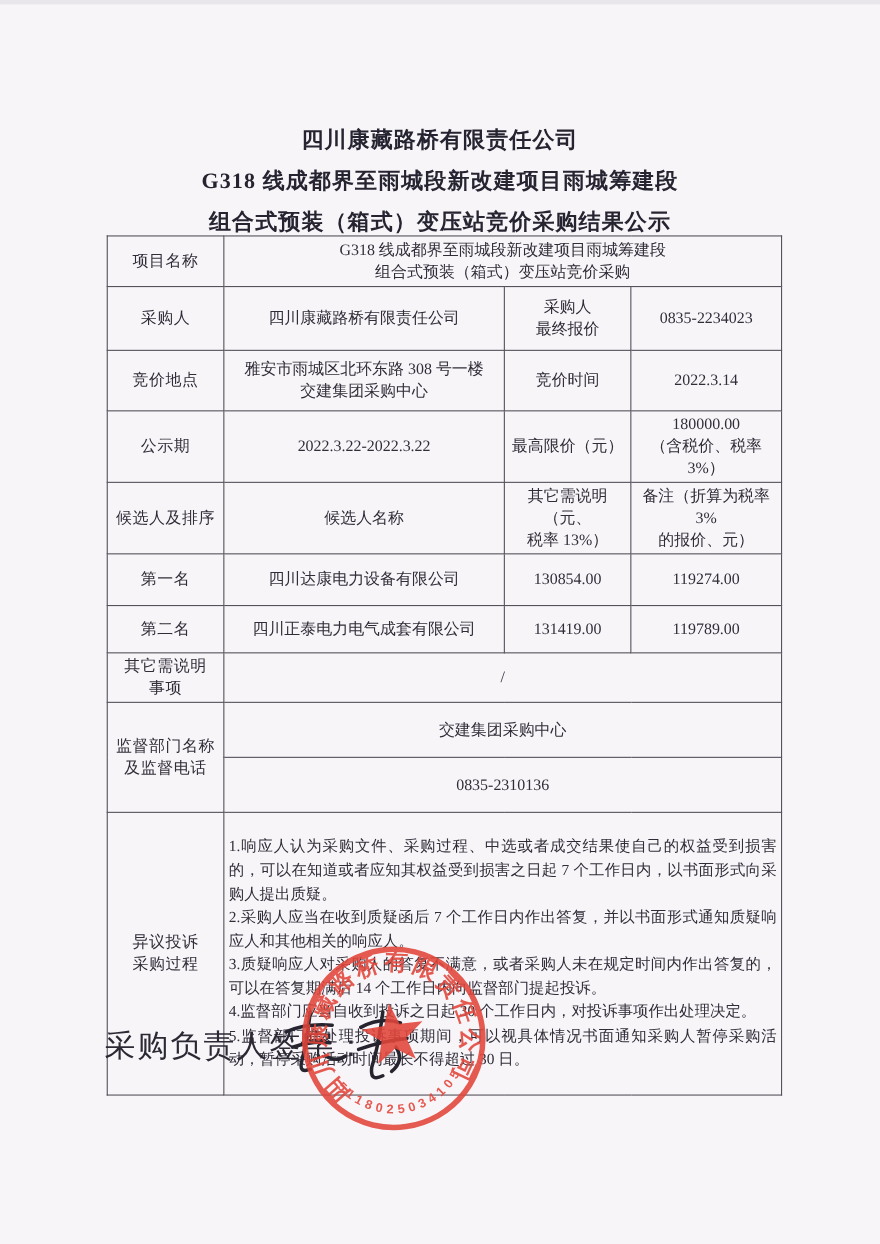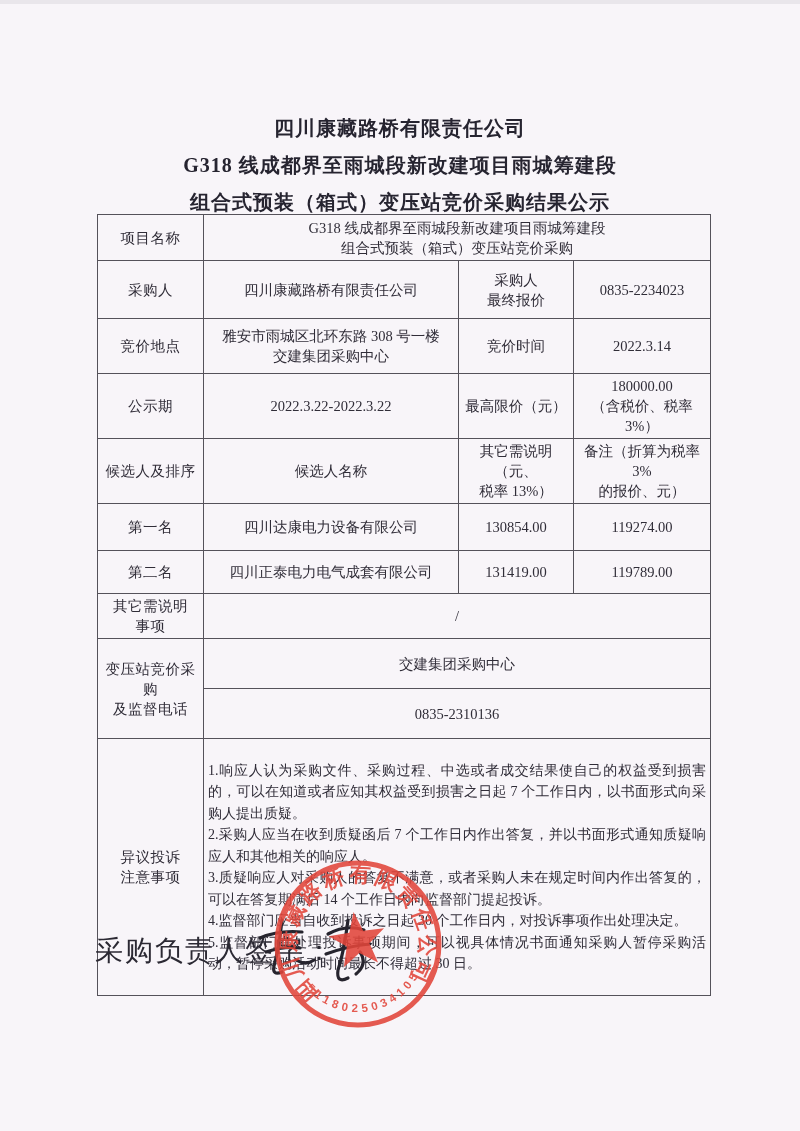--- a/index.html
+++ b/index.html
@@ -112,32 +112,32 @@
   </tr>
   <tr>
     <td class="lbl" style="height:39px">
       <div>其它需说明</div>
       <div>事项</div>
     </td>
     <td colspan="3" class="left">/</td>
   </tr>
   <tr>
     <td class="lbl" rowspan="2">
-      <div>变压站竞价采购</div>
+      <div>监督部门名称</div>
       <div>及监督电话</div>
     </td>
     <td colspan="3" style="height:45px">交建集团采购中心</td>
   </tr>
   <tr>
     <td colspan="3" style="height:45px">0835-2310136</td>
   </tr>
   <tr>
     <td class="lbl" style="height:252px">
       <div>异议投诉</div>
-      <div>注意事项</div>
+      <div>采购过程</div>
     </td>
     <td colspan="3" class="objection-body">
       <p>1.响应人认为采购文件、采购过程、中选或者成交结果使自己的权益受到损害的，可以在知道或者应知其权益受到损害之日起 7 个工作日内，以书面形式向采购人提出质疑。</p>
       <p>2.采购人应当在收到质疑函后 7 个工作日内作出答复，并以书面形式通知质疑响应人和其他相关的响应人。</p>
       <p>3.质疑响应人对采购人的答复不满意，或者采购人未在规定时间内作出答复的，可以在答复期满后 14 个工作日内向监督部门提起投诉。</p>
       <p>4.监督部门应当自收到投诉之日起 30 个工作日内，对投诉事项作出处理决定。</p>
       <p>5.监督部门在处理投诉事项期间，可以视具体情况书面通知采购人暂停采购活动，暂停采购活动时间最长不得超过 30 日。</p>
     </td>
   </tr>
 </tbody>

